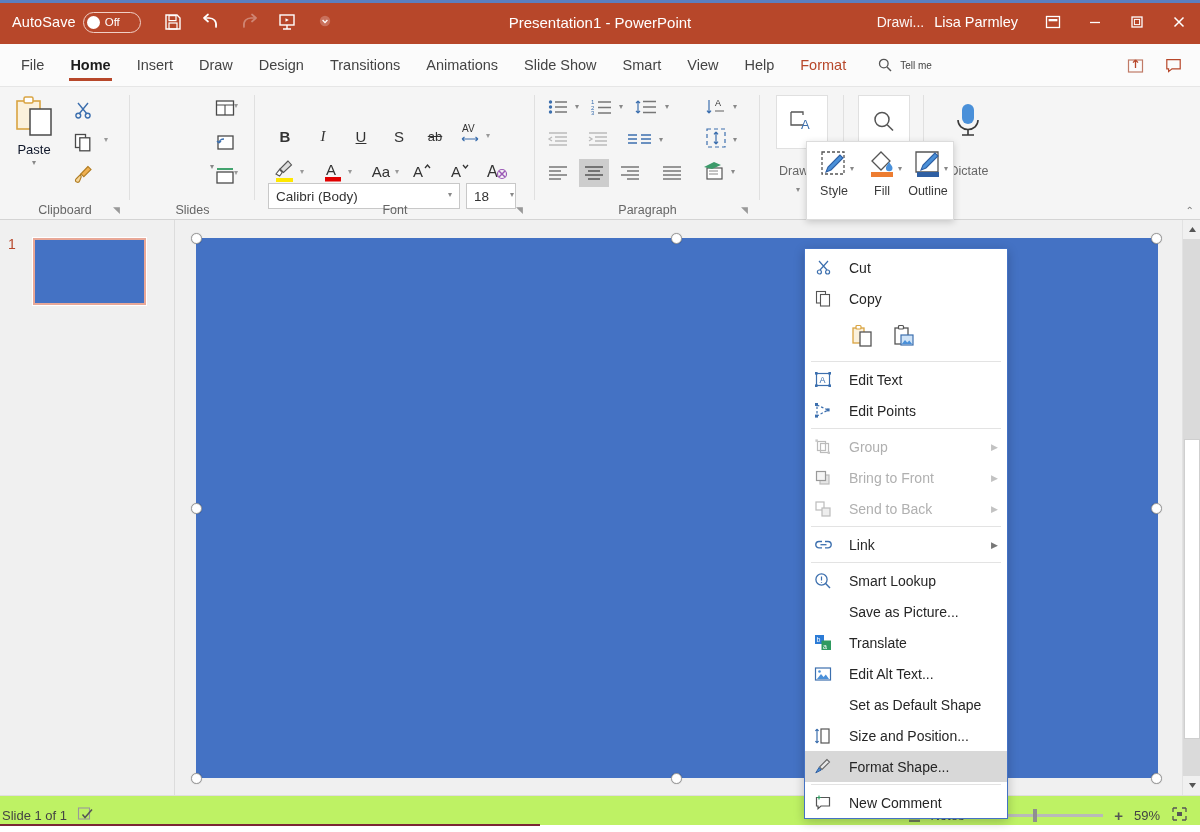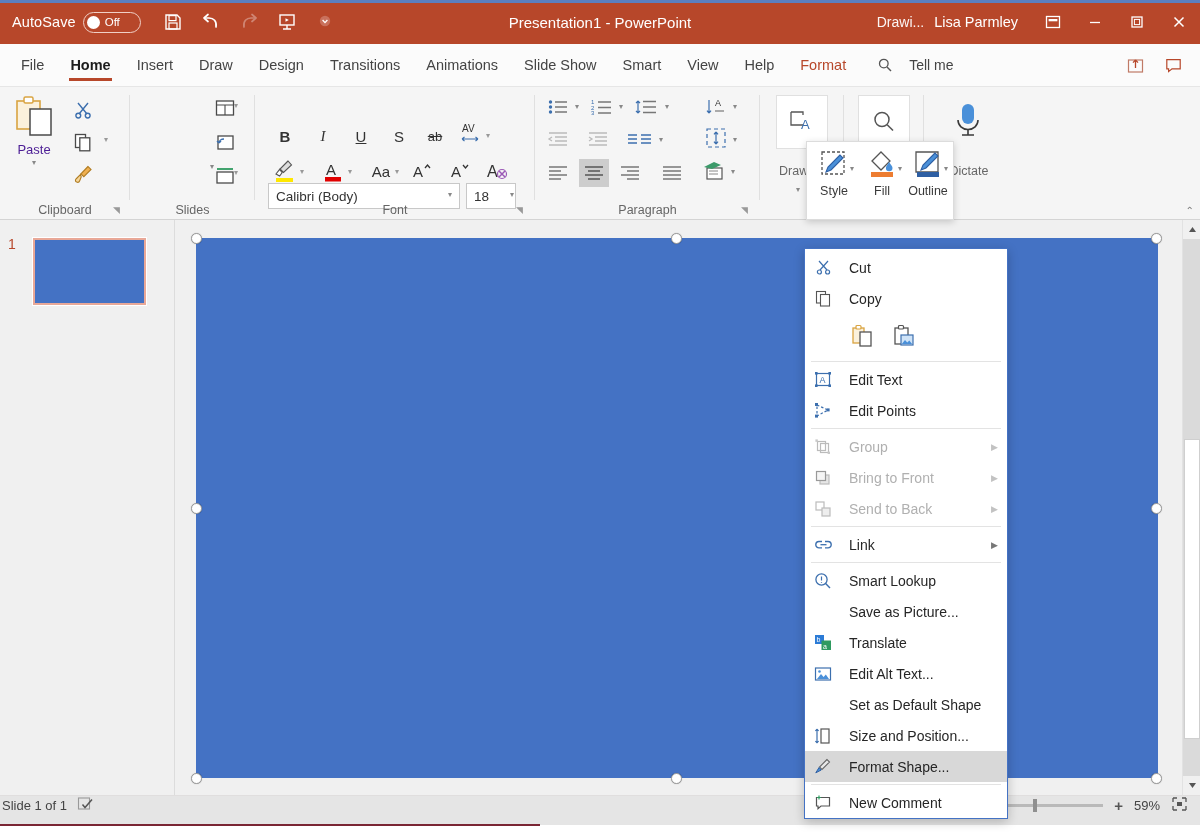--- a/index.html
+++ b/index.html
@@ -60,21 +60,21 @@
     font-size: 14.5px; color: #444; padding: 0 13px; height: 43px;
     display: flex; align-items: center; position: relative; white-space: nowrap;
   }
   .tab.first { margin-left: 8px; }
   .tab.active { color: #1d1d1d; font-weight: bold; }
   .tab.active::after {
     content: ""; position: absolute; left: 12px; right: 12px; bottom: 6px;
     height: 2.6px; background: #b7472a;
   }
   .tab.context { color: #b7472a; }
-  .tellme { display: flex; align-items: center; gap: 16px; margin-left: 18px; color: #444; font-size: 14px; }
+  .tellme { display: flex; align-items: center; gap: 7px; margin-left: 18px; color: #444; font-size: 10px; }
   .tabstrip-right { margin-left: auto; display: flex; align-items: center; gap: 4px; margin-right: 10px; }
   .tsbtn { width: 34px; height: 30px; display: flex; align-items: center; justify-content: center; }
 
   
   .ribbon {
     position: absolute; left: 0; top: 87px; width: 1200px; height: 133px;
     background: #f5f5f5; border-bottom: 1px solid #d4d4d4;
   }
   .group { position: absolute; top: 0; height: 133px; }
   .group-label {
@@ -82,21 +82,21 @@
     text-align: center; font-size: 12.5px; color: #666;
   }
   .group-sep { position: absolute; top: 8px; width: 1px; height: 105px; background: #e0e0e0; }
   .dlg-launch { position: absolute; bottom: 5px; font-size: 9px; color: #999; }
 
   
   .paste-btn {
     position: absolute; left: 6px; top: 6px; width: 56px; height: 102px;
     display: flex; flex-direction: column; align-items: center;
   }
-  .paste-lbl { font-size: 13px; color: #4c1d95; margin-top: 3px; }
+  .paste-lbl { font-size: 13px; color: #0f172a; margin-top: 3px; }
   .mini-ic { position: absolute; width: 34px; height: 30px; display: flex; align-items: center; justify-content: center; }
 
   
   .newslide-btn {
     position: absolute; left: 140px; top: 6px; width: 64px; height: 104px;
     display: flex; flex-direction: column; align-items: center;
   }
   .ns-lbl { font-size: 13px; color: #333; line-height: 17px; text-align: center; }
 
   
@@ -207,22 +207,22 @@
   .mi.hl2 { background: #d8d8d8; }
   .mi .sub { position: absolute; right: 9px; font-size: 9px; color: #777; }
   .mi.disabled .sub { color: #c2c2c2; }
   .paste-icons { height: 45px; display: flex; align-items: center; gap: 14px; padding-left: 44px; }
   .pi { width: 28px; height: 28px; display: flex; align-items: center; justify-content: center; }
   .msep { height: 1px; background: #e3e3e3; margin: 2px 6px; }
 
   
   .statusbar {
     position: absolute; left: 0; top: 795px; width: 1200px; height: 30px;
-    background: #e5e5e5; border-top: 1px solid #e0dede;
-    display: flex; align-items: flex-start; font-size: 13px; color: #444;
+    background: #bef264; border-top: 1px solid #e0dede;
+    display: flex; align-items: flex-end; font-size: 13px; color: #444;
   }
   .sb-left { display: flex; align-items: center; gap: 10px; margin-left: 0px; }
   .sb-right { margin-left: auto; display: flex; align-items: center; gap: 11px; margin-right: 12px; }
   .zoomslider { width: 108px; height: 3px; background: #b9b9b9; position: relative; }
   .zoomslider .zh { position: absolute; left: 38px; top: -5px; width: 4px; height: 13px; background: #8f8f8f; }
   .notes-btn { display: flex; align-items: center; gap: 7px; }
   .bottom-strip { position: absolute; left: 0; top: 825px; width: 1200px; height: 7px; background: #ffffff; }
   .bottom-accent { position: absolute; left: 0; top: 824px; width: 540px; height: 1.5px; background: #7a2634; }
 </style>
 </head>

